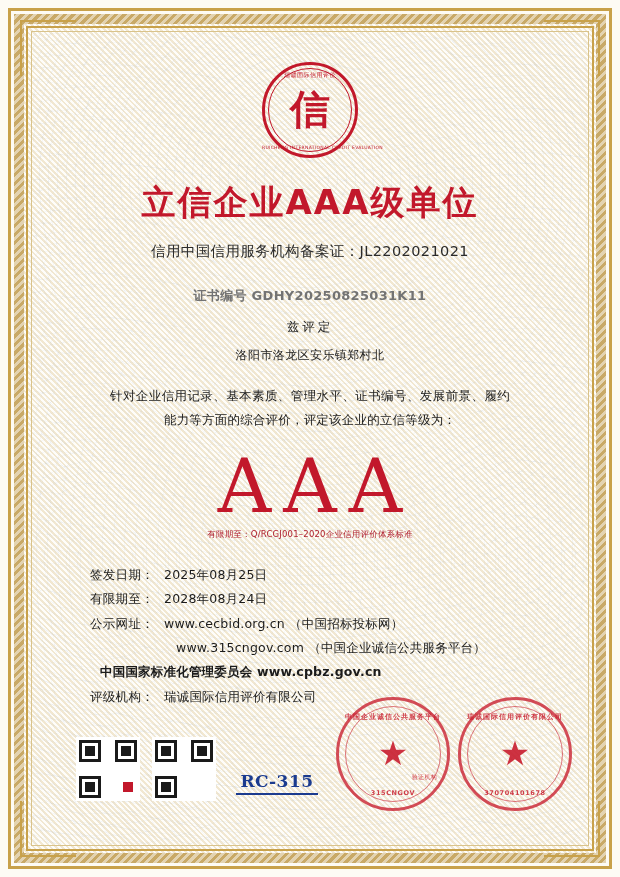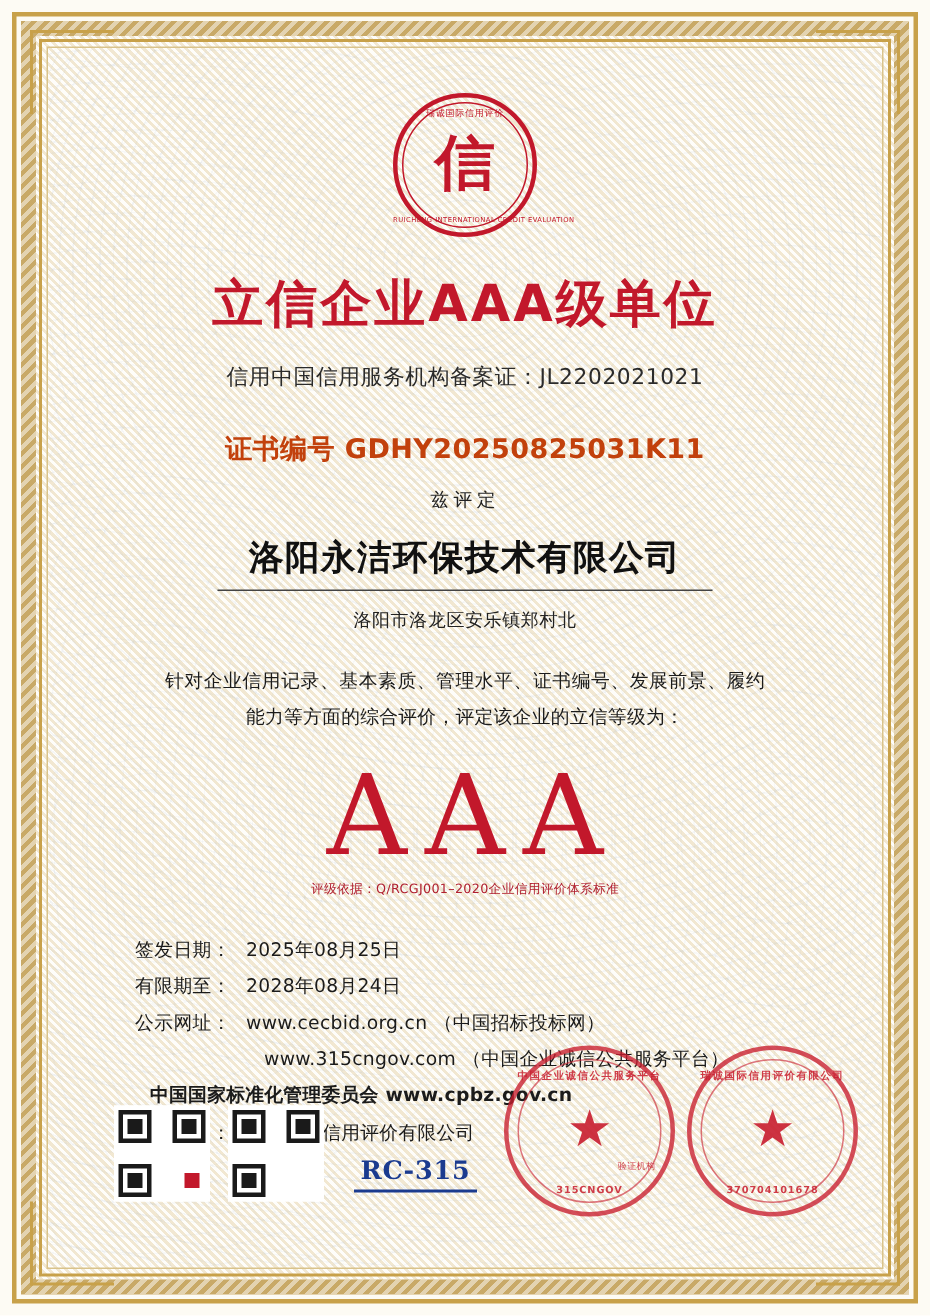--- a/index.html
+++ b/index.html
@@ -144,22 +144,22 @@
     font-family: "DejaVu Sans", "Liberation Sans", sans-serif;
   }
   .filing-line {
     margin-top: 16px;
     font-size: 14.5px;
     color: #2b2b2b;
     letter-spacing: .4px;
   }
   .cert-number {
     margin-top: 26px;
-    font-size: 18px;
-    color: #c2410c;
+    font-size: 13px;
+    color: #737373;
     font-weight: bold;
     letter-spacing: .3px;
   }
   .cert-number .label {
     font-weight: bold;
   }
   .hereby {
     margin-top: 14px;
     font-size: 12.5px;
     color: #222;
@@ -378,27 +378,26 @@
 
     <div class="filing-line">信用中国信用服务机构备案证：JL2202021021</div>
 
     <div class="cert-number">
       <span class="label">证书编号</span>
       <span>GDHY20250825031K11</span>
     </div>
 
     <div class="hereby">兹评定</div>
 
-    <div class="company-name">洛阳永洁环保技术有限公司</div>
     <div class="company-address">洛阳市洛龙区安乐镇郑村北</div>
 
     <div class="statement">针对企业信用记录、基本素质、管理水平、证书编号、发展前景、履约能力等方面的综合评价，评定该企业的立信等级为：</div>
 
     <div class="grade">AAA</div>
-    <div class="grade-basis">评级依据：Q/RCGJ001–2020企业信用评价体系标准</div>
+    <div class="grade-basis">有限期至：Q/RCGJ001–2020企业信用评价体系标准</div>
 
     <div class="details">
       <div class="row">
         <span class="k">签发日期：</span>
         <span class="v">2025年08月25日</span>
       </div>
       <div class="row">
         <span class="k">有限期至：</span>
         <span class="v">2028年08月24日</span>
       </div>

